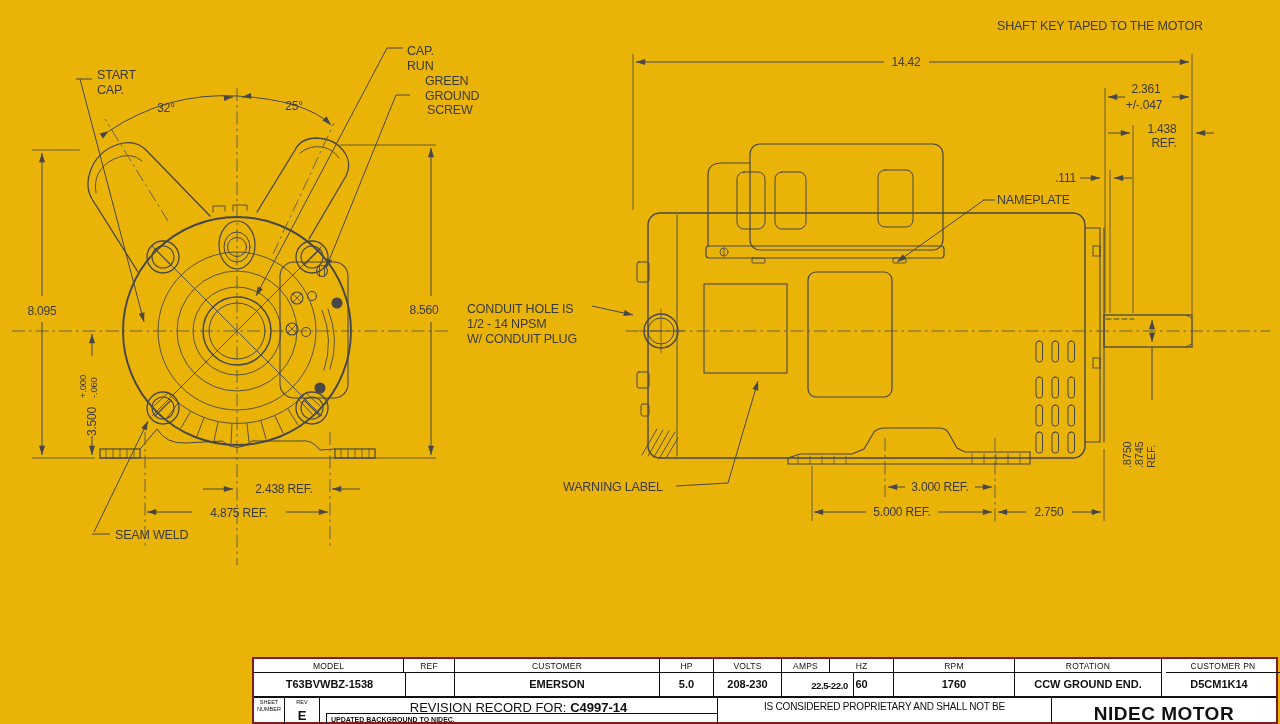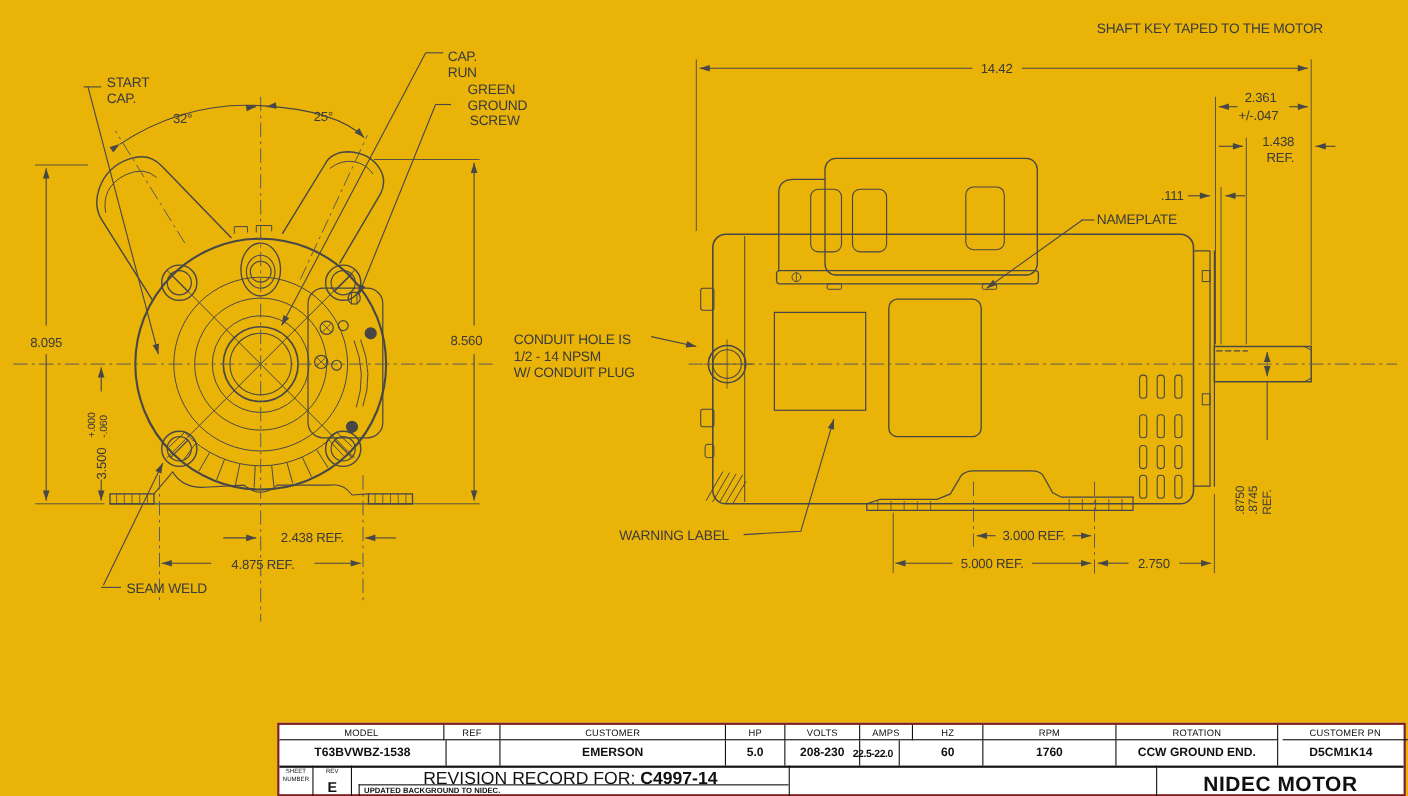--- a/index.html
+++ b/index.html
@@ -14,21 +14,21 @@
   #tb{position:absolute;left:252px;top:657px;width:1026px;height:67px;border:2px solid #7f1d1d;
       box-sizing:border-box;background:#fff;color:#101010;}
   #tb .cell{position:absolute;box-sizing:border-box;border-right:1px solid #101010;overflow:hidden;}
   #tb .hrow .cell{top:0;height:14px;border-bottom:1px solid #101010;font-size:8.5px;
       text-align:center;padding-top:2px;letter-spacing:0.2px;}
   #tb .vrow .cell{top:14px;height:23px;font-size:11px;font-weight:bold;text-align:center;padding-top:5px;}
   #tb .vrow .cell.sq{font-size:9.5px;letter-spacing:-0.4px;padding-top:7px;}
   #tb .brow .cell{top:37px;height:30px;border-top:2px solid #101010;}
   .tinylbl{font-size:5.5px;text-align:center;line-height:6px;padding-top:1px;letter-spacing:0;}
   .revval{font-size:13px;font-weight:bold;text-align:center;margin-top:3px;}
-  .revtitle{font-size:16px;text-align:center;height:14px;padding-top:2px;box-sizing:border-box;}
+  .revtitle{font-size:13px;text-align:center;height:14px;padding-top:2px;box-sizing:border-box;}
   .revtitle b{letter-spacing:0;}
   .revnote{position:absolute;left:6px;right:0;top:15px;height:14px;border:1px solid #101010;
       border-right:none;box-sizing:border-box;font-size:7px;font-weight:bold;padding:2px 0 0 4px;}
   .propr{font-size:10px;text-align:center;line-height:11.5px;padding-top:3px;letter-spacing:-0.2px;}
   .brand{font-size:19px;font-weight:bold;text-align:center;padding-top:5px;letter-spacing:0.5px;}
 </style>
 </head>
 <body>
 
 <div id="canvas">
@@ -313,21 +313,21 @@
     <div class="cell" style="left:640px;width:121px">RPM</div>
     <div class="cell" style="left:761px;width:147px">ROTATION</div>
     <div class="cell" style="left:912px;width:114px;border-right:none">CUSTOMER PN</div>
   </div>
   <div class="vrow">
     <div class="cell" style="left:0;width:152px">T63BVWBZ-1538</div>
     <div class="cell" style="left:150px;width:51px"></div>
     <div class="cell" style="left:201px;width:205px">EMERSON</div>
     <div class="cell" style="left:406px;width:54px">5.0</div>
     <div class="cell" style="left:460px;width:68px">208-230</div>
-    <div class="cell sq" style="left:516px;width:48px">22.5-22.0</div>
+    <div class="cell sq" style="left:552px;width:48px">22.5-22.0</div>
     <div class="cell" style="left:576px;width:64px">60</div>
     <div class="cell" style="left:640px;width:121px">1760</div>
     <div class="cell" style="left:761px;width:147px">CCW GROUND END.</div>
     <div class="cell" style="left:908px;width:114px;border-right:none">D5CM1K14</div>
   </div>
   <div class="brow">
     <div class="cell" style="left:0;width:31px">
       <div class="tinylbl">SHEET</div>
       <div class="tinylbl">NUMBER</div>
     </div>
@@ -336,17 +336,18 @@
       <div class="revval">E</div>
     </div>
     <div class="cell" style="left:66px;width:398px">
       <div class="revtitle">
         <span>REVISION RECORD FOR:</span>
         <b>C4997-14</b>
       </div>
       <div class="revnote">UPDATED BACKGROUND TO NIDEC.</div>
     </div>
     <div class="cell propr" style="left:464px;width:334px">
+      <div>IS CONSIDERED PROPRIETARY AND SHALL NOT BE</div>
     </div>
     <div class="cell brand" style="left:798px;width:224px;border-right:none">NIDEC MOTOR</div>
   </div>
 </div>
 </div>
 
 </body></html>

